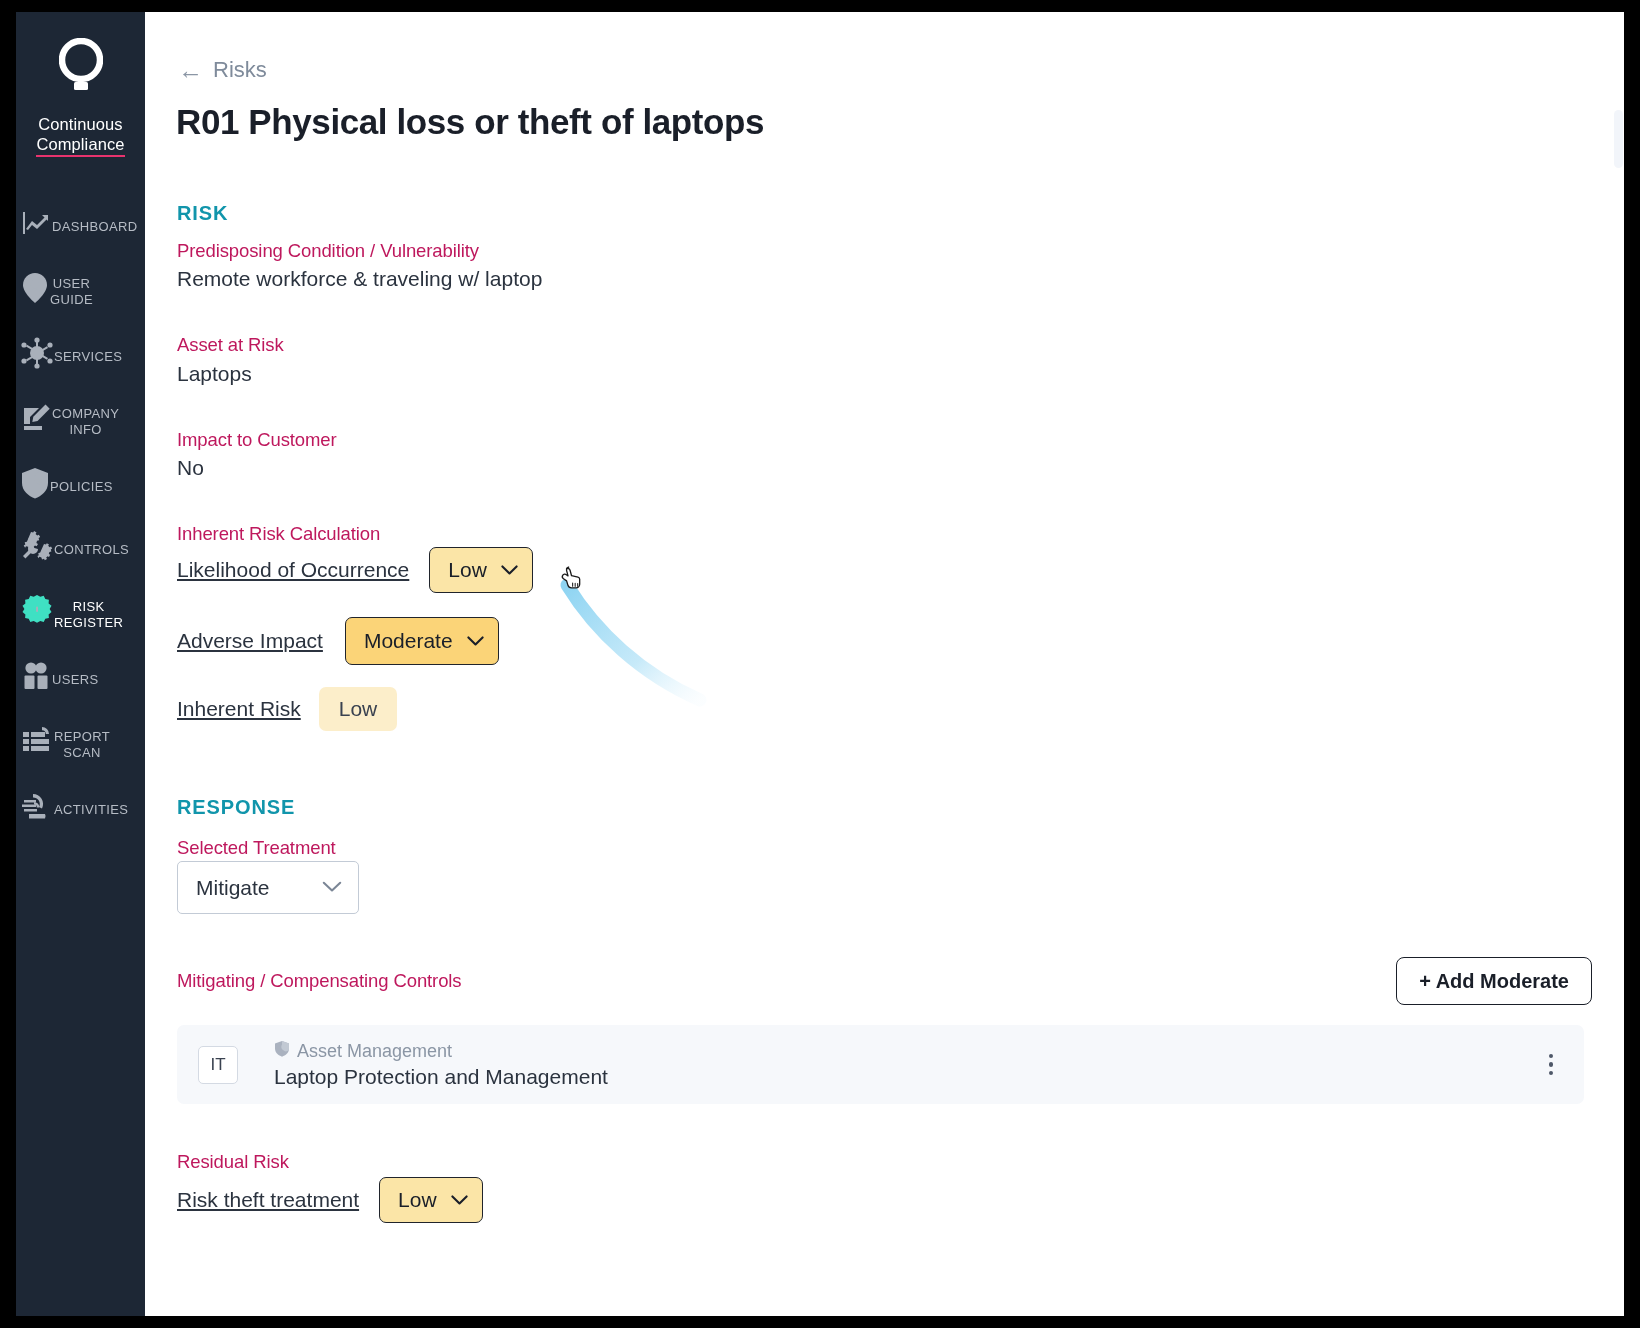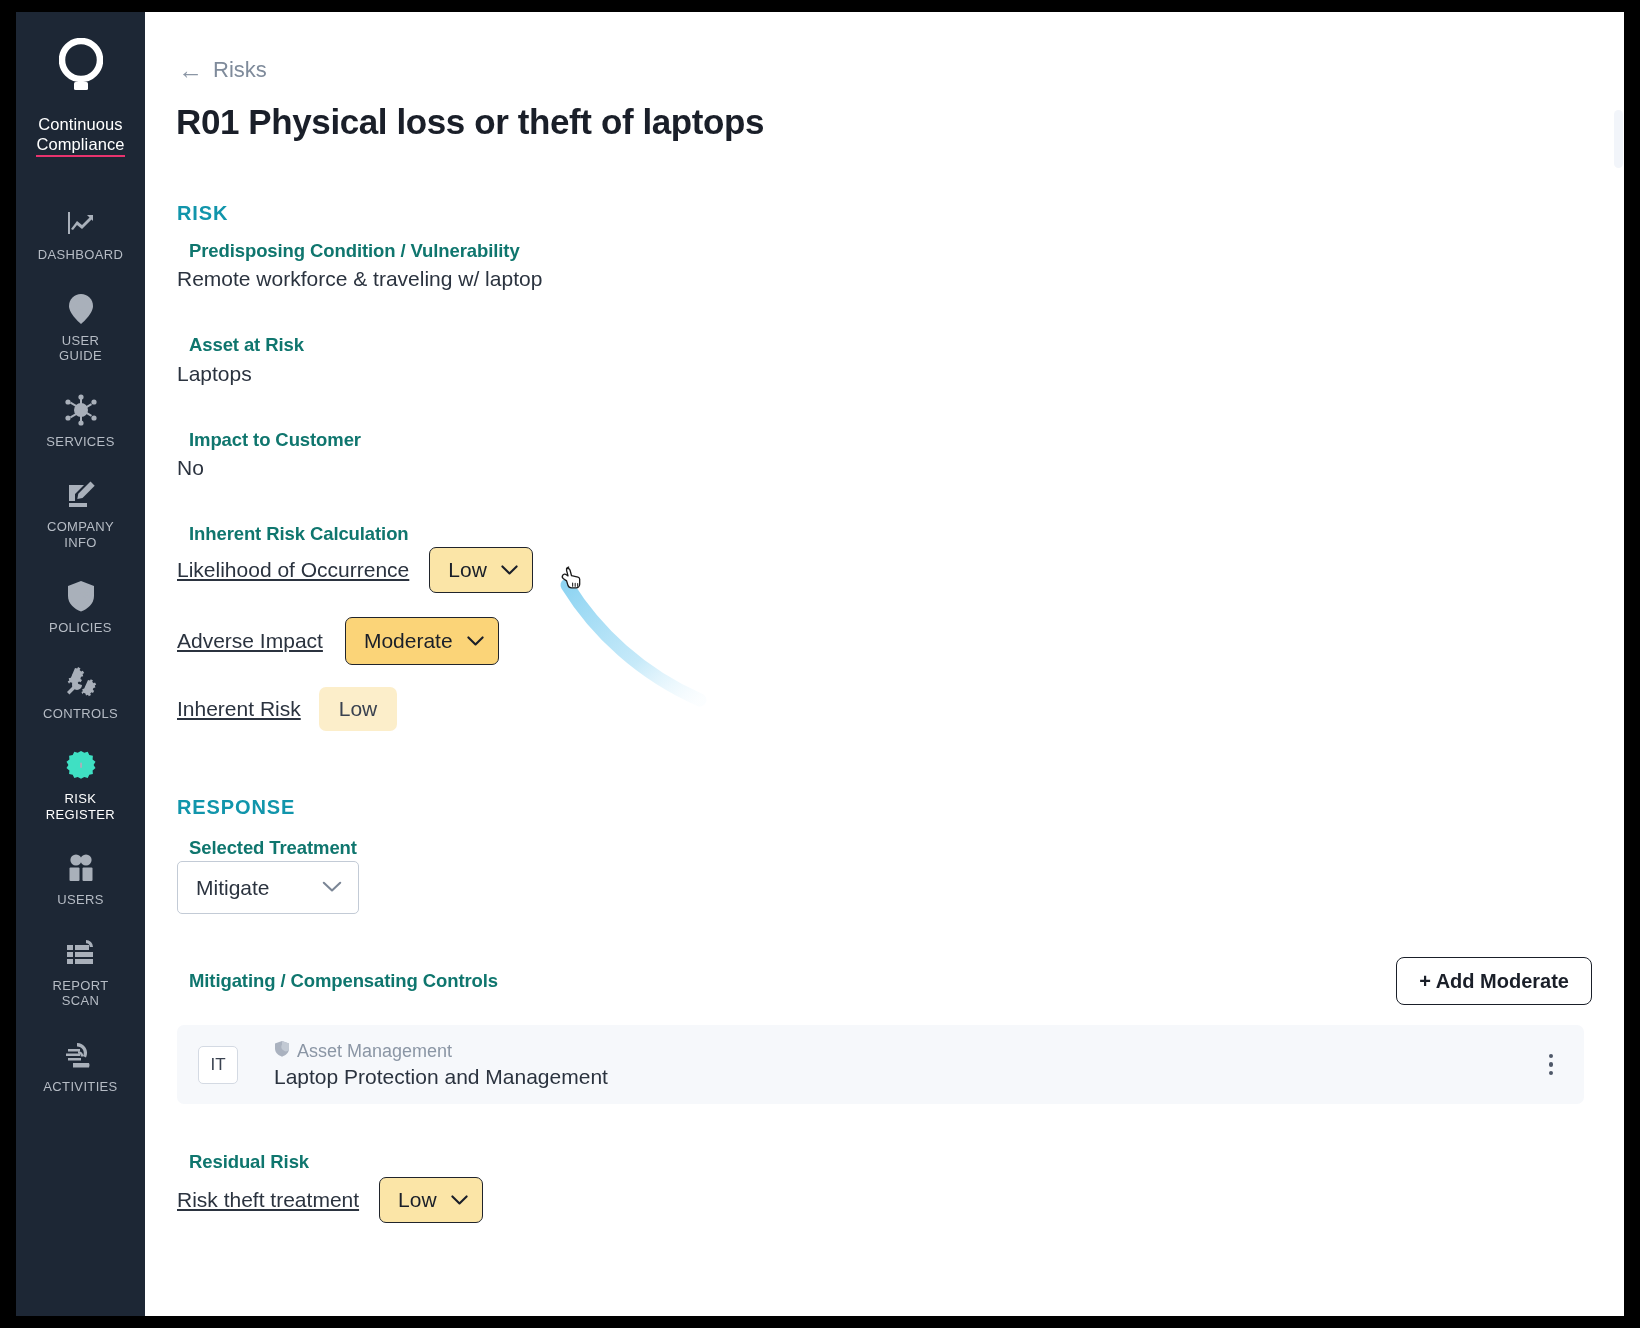--- a/index.html
+++ b/index.html
@@ -34,21 +34,21 @@
   }
   .brand-text .ul {
     display: inline-block;
     border-bottom: 2.5px solid #e8336e;
     padding-bottom: 1px;
   }
 
   .navlist { width: 100%; margin-top: 34px; display: flex; flex-direction: column; }
   .navitem {
     width: 100%;
-    display: flex; flex-direction: column; align-items: center;
+    display: flex; flex-direction: row; align-items: center;
     padding: 15px 4px 14px 4px;
     cursor: pointer;
     text-decoration: none;
   }
   .navitem .ic { height: 34px; display: flex; align-items: center; justify-content: center; }
   .navitem .lbl {
     margin-top: 7px;
     font-size: 13px; line-height: 15.5px;
     letter-spacing: .35px;
     color: #b6bcc5; text-align: center;
@@ -85,23 +85,22 @@
   .section-head {
     position: absolute; left: 32px;
     color: #1195ab; font-size: 20px; font-weight: 600;
     letter-spacing: .9px;
   }
   #risk-head { top: 190px; }
   #response-head { top: 784px; }
 
   .fld-label {
     position: absolute; left: 32px;
-    font-size: 18.5px; font-weight: 700; color: #0f766e;
+    font-size: 18.5px; font-weight: 400; color: #be185d;
     letter-spacing: -.1px;
-    margin-left: 12px;
   }
   .fld-value {
     position: absolute; left: 32px;
     font-size: 21px; color: #2b333f; font-weight: 400;
   }
 
   .row {
     position: absolute; left: 32px;
     display: flex; align-items: center;
   }

